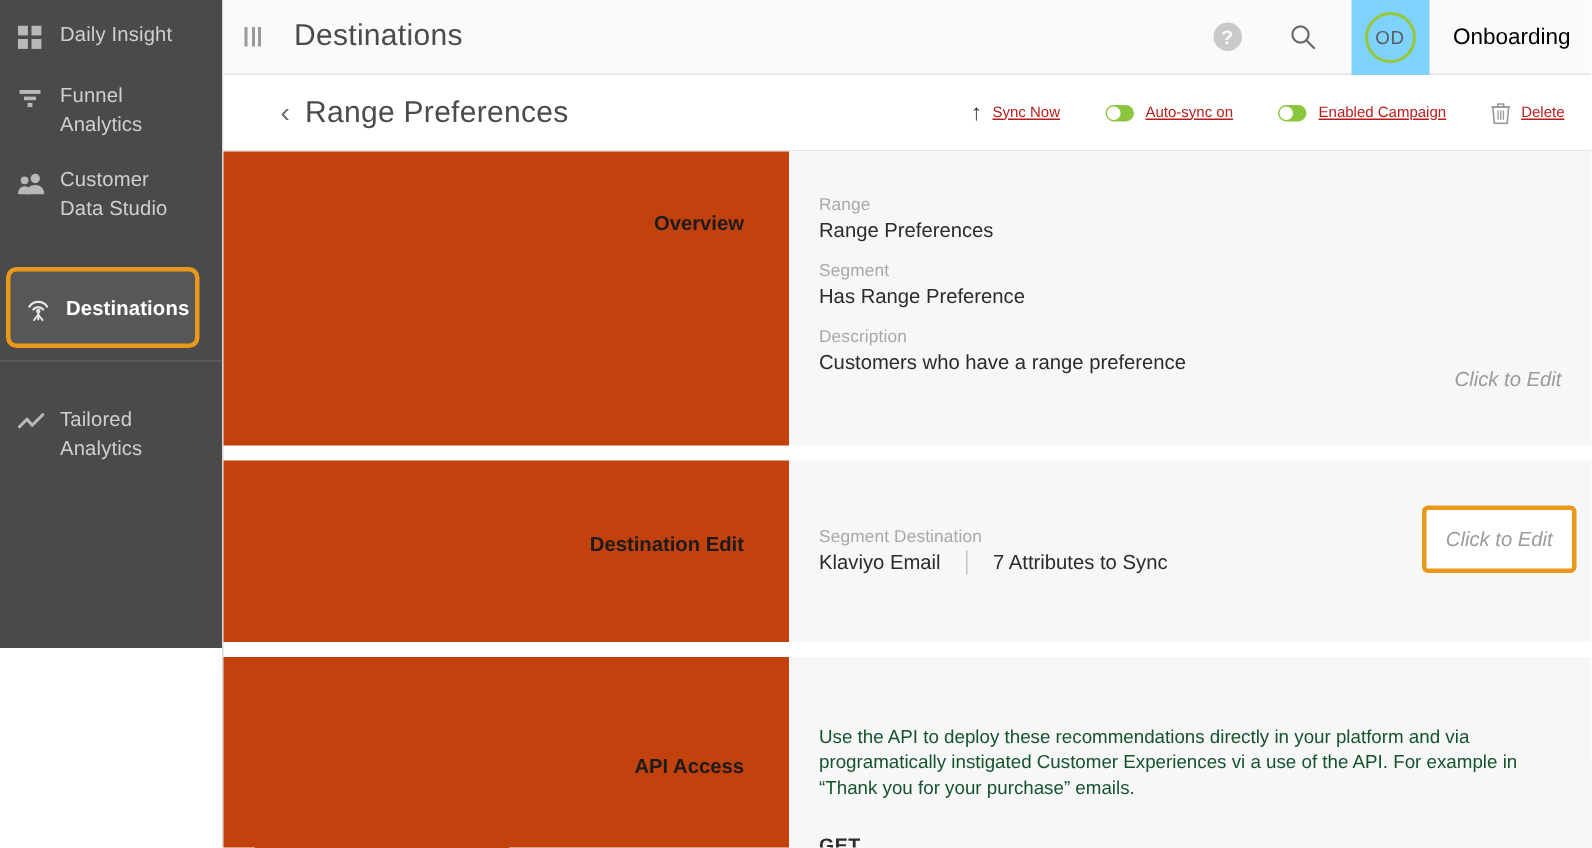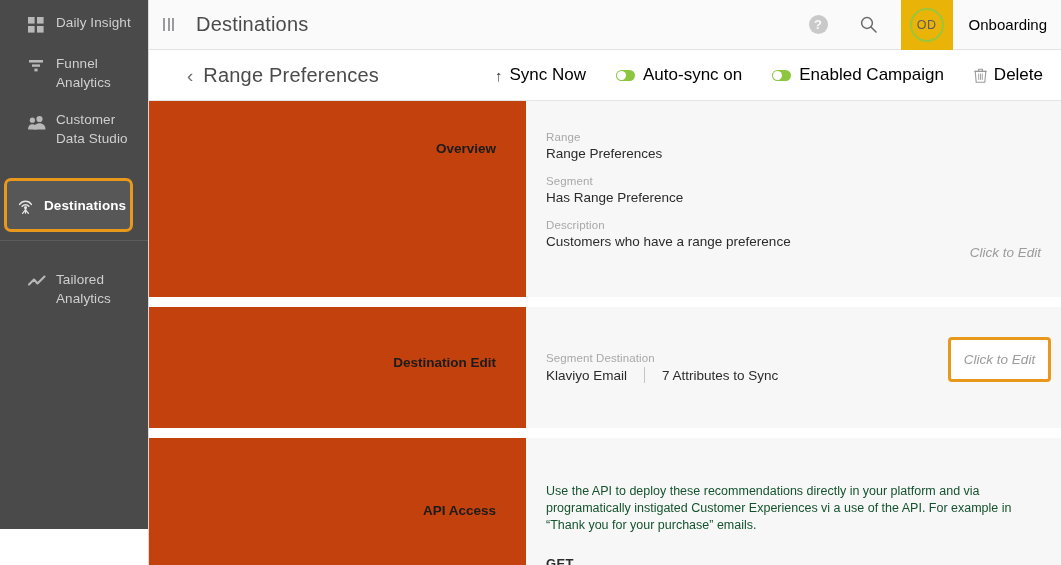--- a/index.html
+++ b/index.html
@@ -6,26 +6,25 @@
   html, body {
     width: 1061px; height: 565px;
     background: #ffffff;
     font-family: "Liberation Sans", sans-serif;
     overflow: hidden;
   }
   #app { position: relative; width: 1061px; height: 565px; display: flex; }
 
   
   #sidebar {
-    width: 148px; height: 529px;
+    width: 148px; height: 432px;
     background: #4a4a4a;
     flex: 0 0 148px;
     position: relative;
     padding-top: 4px;
-    padding-left: 16px;
   }
   .nav-item {
     display: flex;
     align-items: flex-start;
     padding: 9px 8px 9px 12px;
     min-height: 40px;
     cursor: pointer;
   }
   .nav-icon {
     flex: 0 0 28px;
@@ -97,21 +96,21 @@
     width: 19px; height: 19px; border-radius: 50%;
     background: #c9c9c9; color: #fafafa;
     font-size: 13px; font-weight: bold;
     display: flex; align-items: center; justify-content: center;
     cursor: pointer;
     margin-right: 32px;
   }
   .search-icon { margin-right: 24px; cursor: pointer; display:flex; }
   #avatar-wrap {
     width: 52px; height: 50px;
-    background: #eab308;
+    background: #7dd3fc;
     display: flex; align-items: center; justify-content: center;
     cursor: pointer;
   }
   #avatar {
     width: 34px; height: 34px; border-radius: 50%;
     border: 2px solid #9ac63a;
     display: flex; align-items: center; justify-content: center;
     font-size: 12.5px; color: #5c5c5c; letter-spacing: .4px;
   }
   #user-name {
@@ -132,21 +131,21 @@
     display: flex; align-items: center; margin-left: 38px; cursor: pointer;
   }
   #back-chevron {
     font-size: 19px; color: #6d6d6d; margin-right: 10px; line-height: 1;
   }
   #sub-title { font-size: 20px; color: #4b4b4b; letter-spacing: .2px; }
   #toolbar {
     margin-left: auto; display: flex; align-items: center; margin-right: 18px;
   }
   .tool { display: flex; align-items: center; cursor: pointer; margin-left: 30px; }
-  .tool-label { font-size: 17px; color: #000000; }
+  .tool-label { font-size: 10px; color: #b91c1c; text-decoration: underline; }
   .arrow-up {
     font-size: 15px; color: #3d3d3d; margin-right: 7px; line-height: 1;
   }
   .toggle {
     width: 19px; height: 11px; border-radius: 6px;
     background: #8cc63f; margin-right: 8px;
     position: relative; flex: 0 0 19px;
   }
   .toggle::after {
     content: ""; position: absolute;
@@ -186,21 +185,21 @@
 
   
   #row-overview .row-label { padding-top: 40px; }
   #row-overview .panel { padding: 30px 24px 34px 20px; min-height: 185px; }
   #overview-edit { right: 20px; top: 144px; }
 
   
   #row-push { margin-top: 10px; }
   #row-push .row-label { padding-top: 48px; }
   #row-push .panel { padding: 45px 24px 30px 20px; min-height: 121px; }
-  .inline-vals { display: flex; align-items: center; }
+  .inline-vals { display: flex; align-items: flex-start; }
   .divider-v {
     width: 1px; height: 16px; background: #c4c4c4;
     margin: 0 17px;
   }
   #push-edit-box {
     position: absolute;
     right: 10px; top: 30px;
     width: 103px; height: 45px;
     border: 3px solid #e8981a;
     border-radius: 4px;

